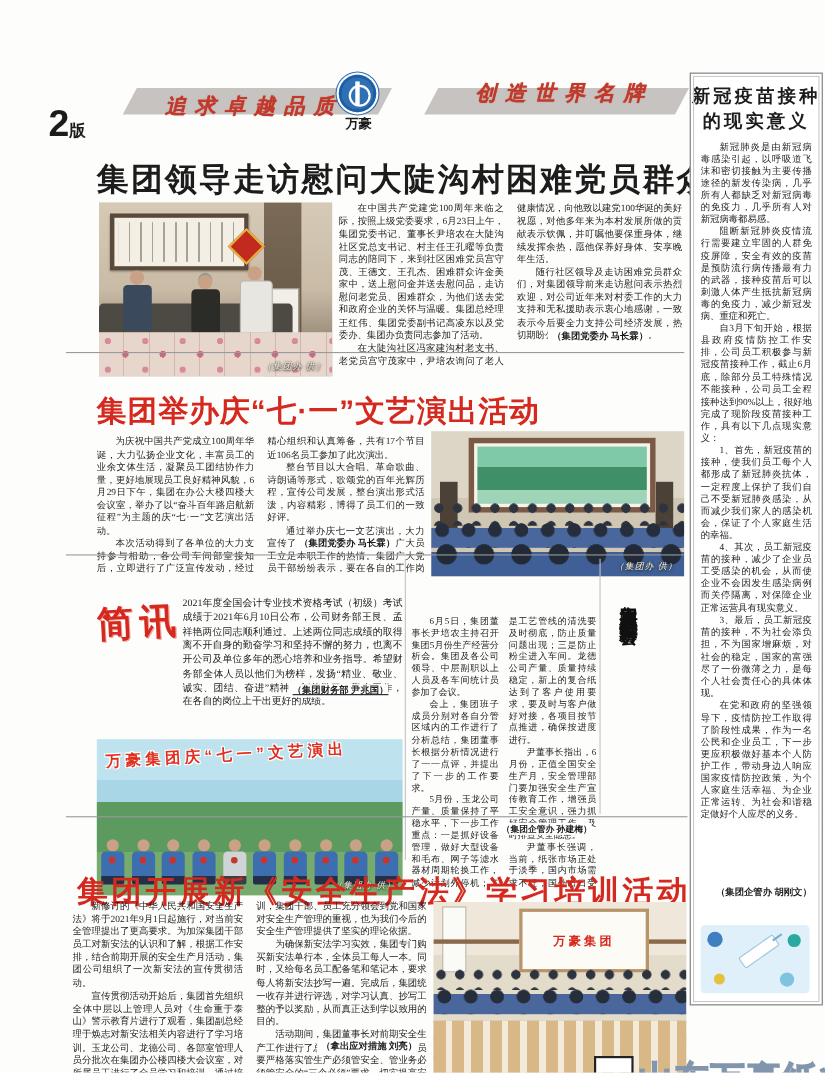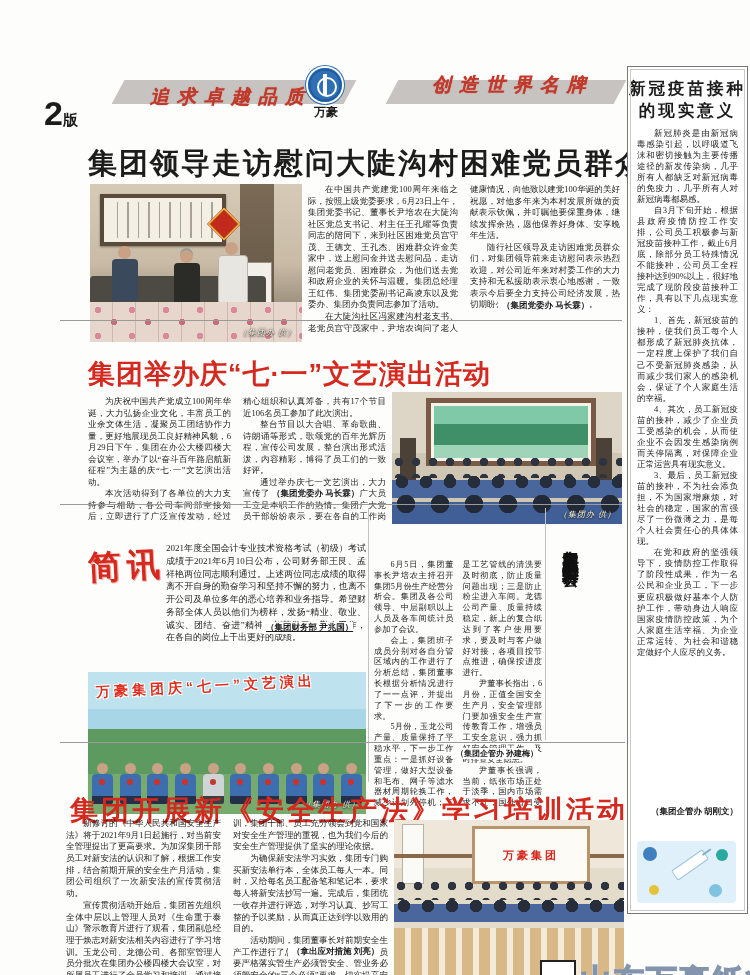--- a/index.html
+++ b/index.html
@@ -269,20 +269,21 @@
   <div class="chairs"></div>
 </div>
 
 <div class="sidebar">
   <div class="sb-title">
     <div>新冠疫苗接种</div>
     <div>的现实意义</div>
   </div>
   <div class="sb-txt">
     <p>新冠肺炎是由新冠病毒感染引起，以呼吸道飞沫和密切接触为主要传播途径的新发传染病，几乎所有人都缺乏对新冠病毒的免疫力，几乎所有人对新冠病毒都易感。</p>
+    <p>阻断新冠肺炎疫情流行需要建立牢固的人群免疫屏障，安全有效的疫苗是预防流行病传播最有力的武器，接种疫苗后可以刺激人体产生抵抗新冠病毒的免疫力，减少新冠发病、重症和死亡。</p>
     <p>自3月下旬开始，根据县政府疫情防控工作安排，公司员工积极参与新冠疫苗接种工作，截止6月底，除部分员工特殊情况不能接种，公司员工全程接种达到90%以上，很好地完成了现阶段疫苗接种工作，具有以下几点现实意义：</p>
     <p>1、首先，新冠疫苗的接种，使我们员工每个人都形成了新冠肺炎抗体，一定程度上保护了我们自己不受新冠肺炎感染，从而减少我们家人的感染机会，保证了个人家庭生活的幸福。</p>
     <p>4、其次，员工新冠疫苗的接种，减少了企业员工受感染的机会，从而使企业不会因发生感染病例而关停隔离，对保障企业正常运营具有现实意义。</p>
     <p>3、最后，员工新冠疫苗的接种，不为社会添负担，不为国家增麻烦，对社会的稳定，国家的富强尽了一份微薄之力，是每个人社会责任心的具体体现。</p>
     <p>在党和政府的坚强领导下，疫情防控工作取得了阶段性成果，作为一名公民和企业员工，下一步更应积极做好基本个人防护工作，带动身边人响应国家疫情防控政策，为个人家庭生活幸福、为企业正常运转、为社会和谐稳定做好个人应尽的义务。</p>
   </div>
   <div class="sb-byline">（集团企管办 胡刚文）</div>
   <div class="illus">
     <div class="syr"></div>
     <div class="virus" style="left:6px;top:6px;width:14px;height:14px;background:#3f7fc0;"></div>

